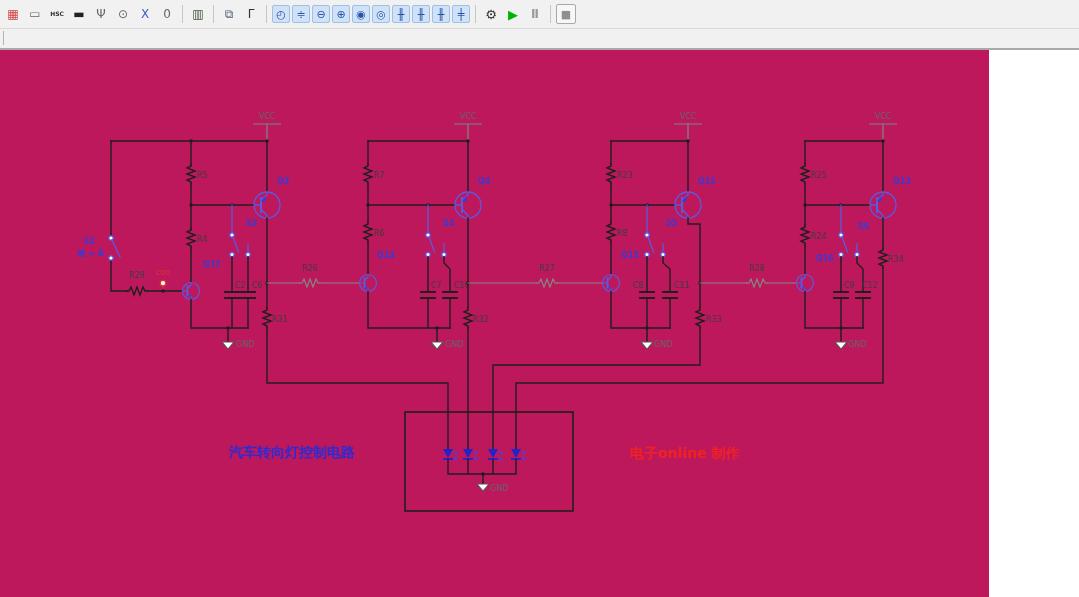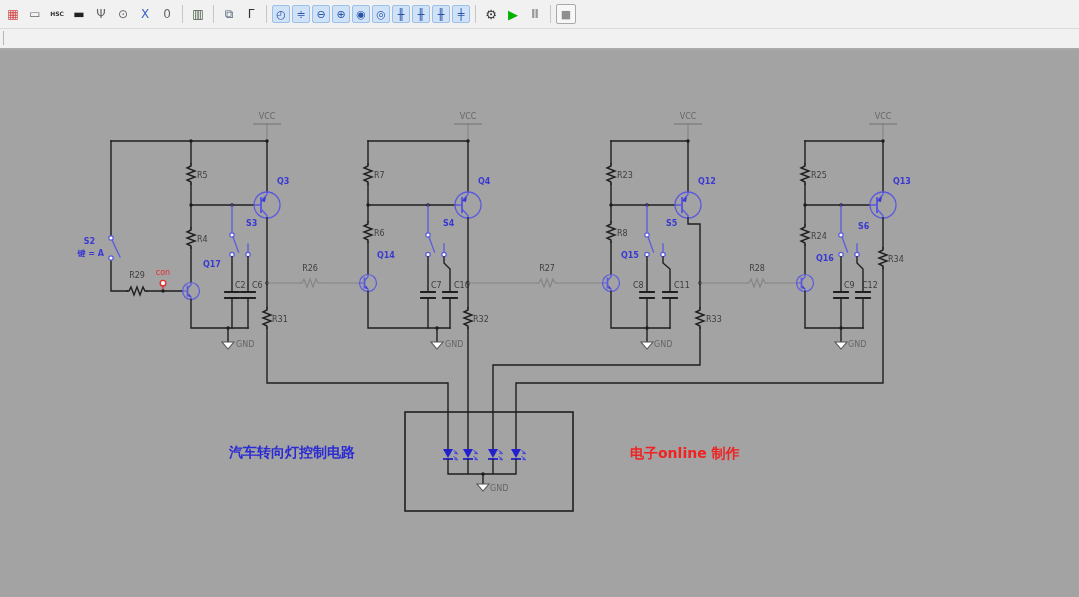--- a/index.html
+++ b/index.html
@@ -17,21 +17,21 @@
   .tbtn.hsc .glyph{font-size:6px;font-weight:bold;letter-spacing:0;}
   .tbtn.run .glyph{color:#00b300;font-size:13px;}
   .tbtn.pause .glyph{color:#9a9a9a;font-weight:bold;}
   .tbtn.settings .glyph{color:#333;font-size:13px;}
   .tbtn.boxed{border:1px solid #a9a9a9;background:#f7f7f7;}
   .tbtn.boxed .glyph{color:#8f8f8f;font-size:11px;}
   
   .strip{height:19px;background:#f1f1f1;border-bottom:2px solid #a9a9a9;position:relative;}
   .gripper{position:absolute;left:3px;top:2px;width:1px;height:14px;background:#b5b5b5;}
   
-  .canvas{position:relative;width:1079px;height:547px;background:#a3a3a3;}
+  .canvas{position:relative;width:989px;height:547px;background:#be185d;}
   svg{position:absolute;left:0;top:0;}
   .wire{stroke:#1f1f1f;stroke-width:1.4;fill:none;stroke-linecap:square;}
   .gwire{stroke:#858585;stroke-width:1.2;fill:none;stroke-linecap:square;}
   .bwire{stroke:#5a5ae0;stroke-width:1.3;fill:none;stroke-linecap:square;}
   .dot{fill:#1c1c1c;}
   .term{fill:#ffffff;stroke:#5a5ae0;stroke-width:1.2;}
   text.lbl{font:8px "DejaVu Sans",sans-serif;fill:#3d3d3d;}
   text.lblb{font:bold 8px "DejaVu Sans",sans-serif;fill:#3a3ad2;}
   text.vlbl{font:8px "DejaVu Sans",sans-serif;fill:#666;}
   text.rlbl{font:8px "DejaVu Sans",sans-serif;fill:#e03030;}

